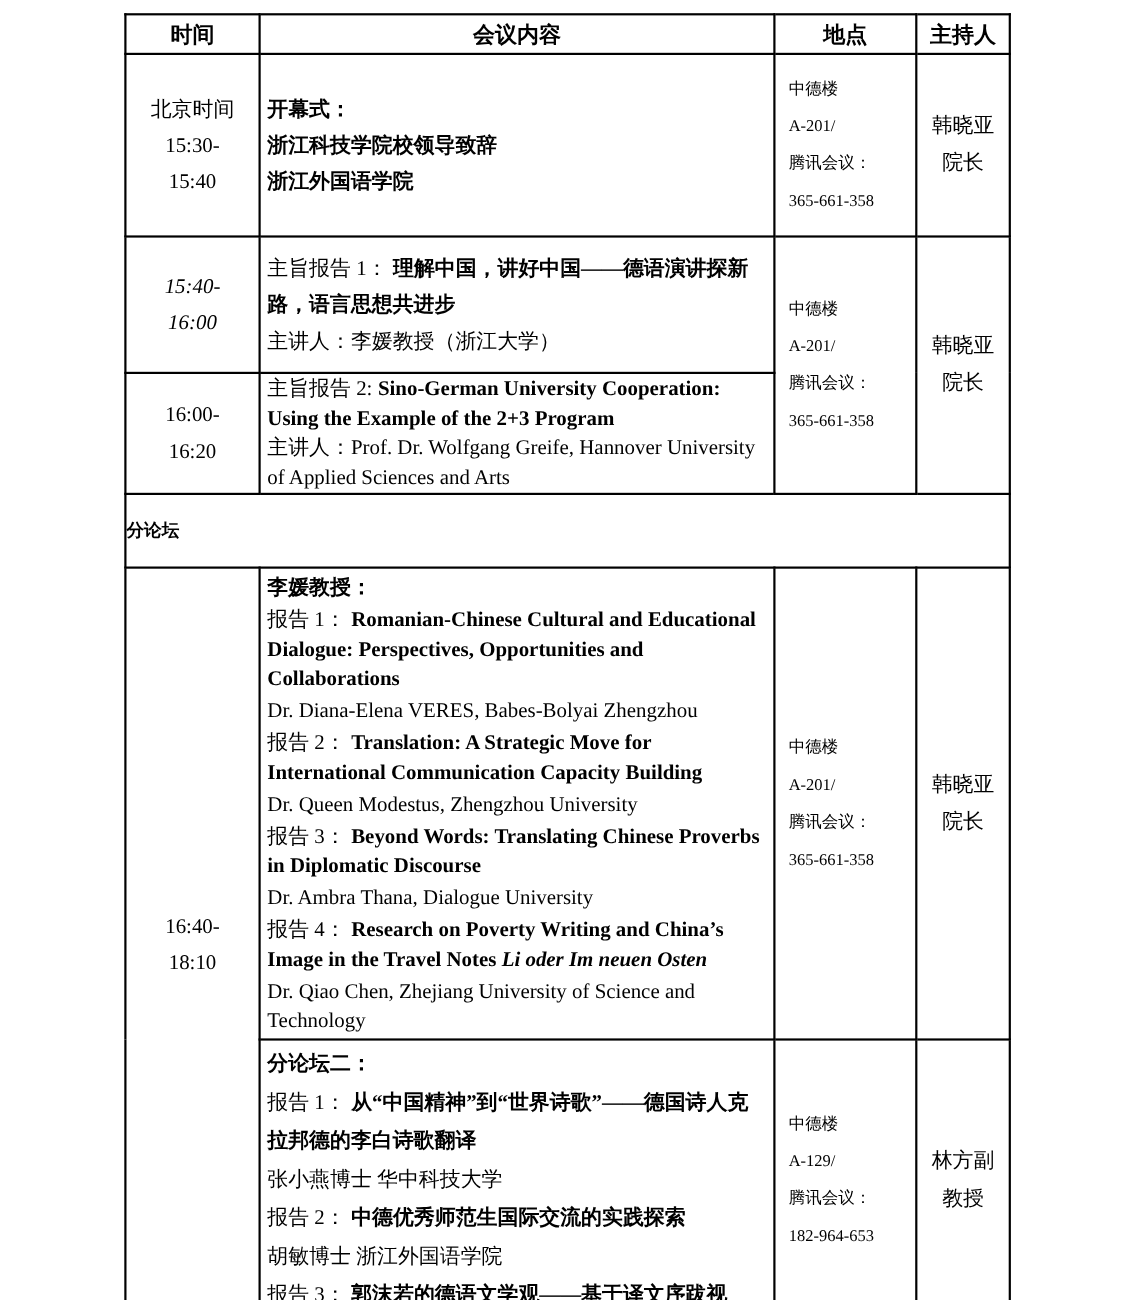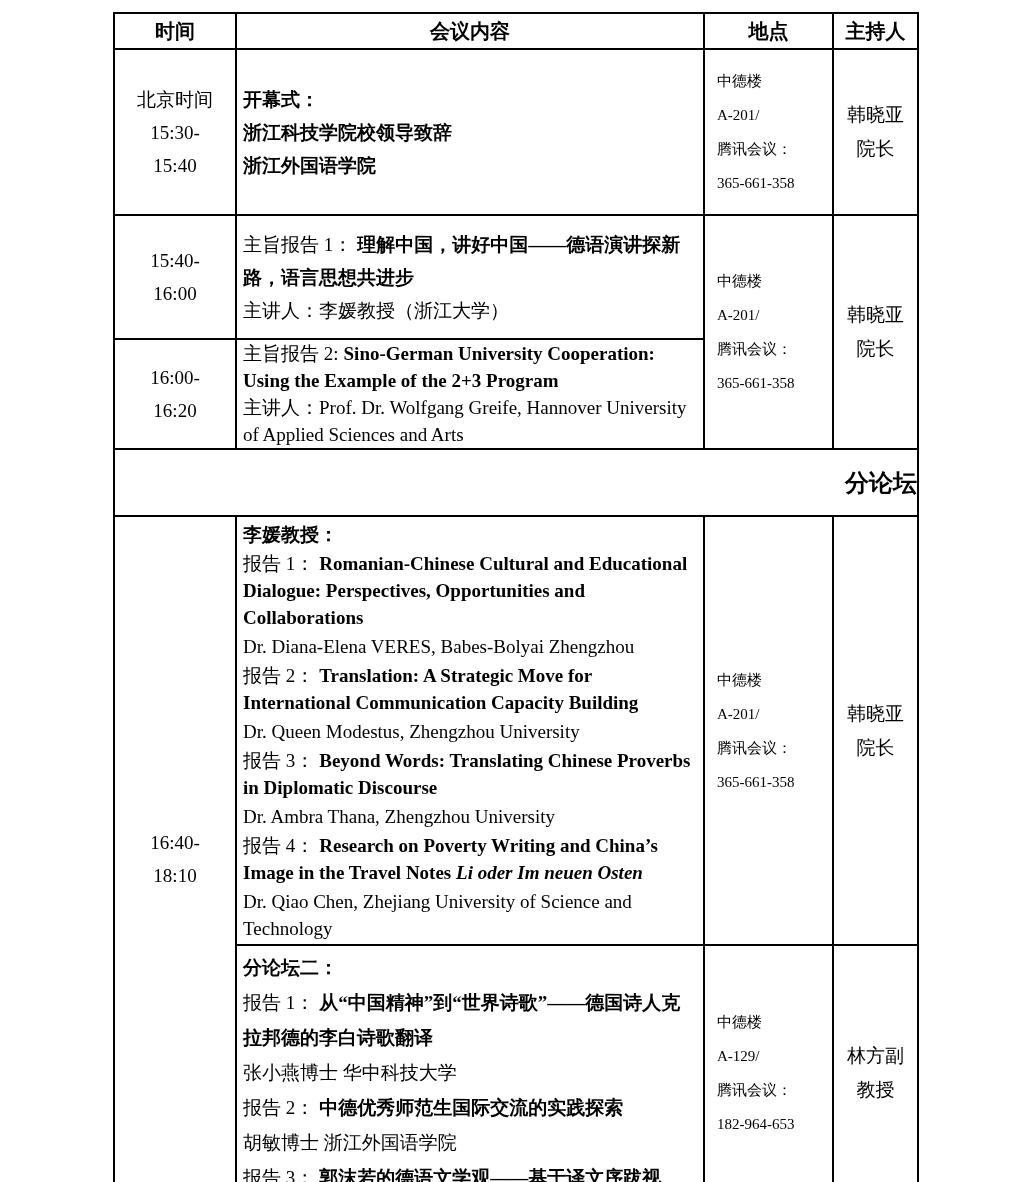--- a/index.html
+++ b/index.html
@@ -59,35 +59,35 @@
     font-size: 15px;
     text-align: left;
   }
   .loc-cell .lline { line-height: 34px; }
   .host-cell {
     text-align: center;
     font-size: 19px;
   }
   .host-cell .hline { line-height: 34px; }
   .divider-cell {
-    text-align: right;
+    text-align: left;
     font-weight: bold;
-    font-size: 24px;
+    font-size: 16px;
     height: 65px;
     margin-top: 36px;
   }
   .forum-cell { vertical-align: top; padding-top: 4px; }
   .f1 p { margin: 0 0 2px 0; line-height: 27px; }
   .f2 p { margin: 0; line-height: 35px; }
   .bold { font-weight: bold; }
   .bi { font-weight: bold; font-style: italic; }
   .lbl { margin-right: 5px; }
   .speaker { font-weight: normal; }
   .h-row1 { height: 164px; }
-  .h-row2 { height: 122px; }
+  .h-row2 { height: 122px; font-style: italic; }
   .h-row3 { height: 106px; }
   .h-forum1 { height: 433px; }
   .h-forum2 { height: 250px; }
 </style>
 </head>
 <body>
 
 <div class="page">
   <table class="schedule">
     <colgroup>
@@ -169,21 +169,21 @@
         <div class="tline">16:40-</div>
         <div class="tline">18:10</div>
       </td>
       <td class="content-cell forum-cell f1">
         <p class="bold">李媛教授：</p>
         <p><span class="lbl">报告 1：</span><span class="bold">Romanian-Chinese Cultural and Educational Dialogue: Perspectives, Opportunities and Collaborations</span></p>
         <p class="speaker">Dr. Diana-Elena VERES, Babes-Bolyai Zhengzhou</p>
         <p><span class="lbl">报告 2：</span><span class="bold">Translation: A Strategic Move for International Communication Capacity Building</span></p>
         <p class="speaker">Dr. Queen Modestus, Zhengzhou University</p>
         <p><span class="lbl">报告 3：</span><span class="bold">Beyond Words: Translating Chinese Proverbs in Diplomatic Discourse</span></p>
-        <p class="speaker">Dr. Ambra Thana, Zhengzhou University</p>
+        <p class="speaker">Dr. Ambra Thana, Dialogue University</p>
         <p><span class="lbl">报告 4：</span><span class="bold">Research on Poverty Writing and China’s Image in the Travel Notes </span><span class="bi">Li oder Im neuen Osten</span></p>
         <p class="speaker">Dr. Qiao Chen, Zhejiang University of Science and Technology</p>
       </td>
       <td class="loc-cell">
         <div class="lline">中德楼</div>
         <div class="lline">A-201/</div>
         <div class="lline">腾讯会议：</div>
         <div class="lline">365-661-358</div>
       </td>
       <td class="host-cell">

